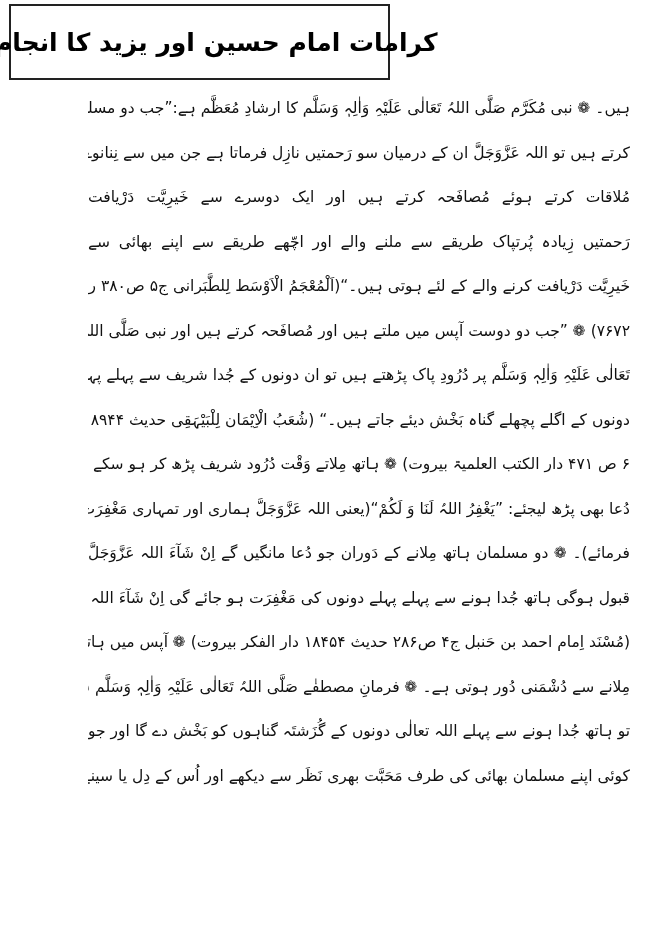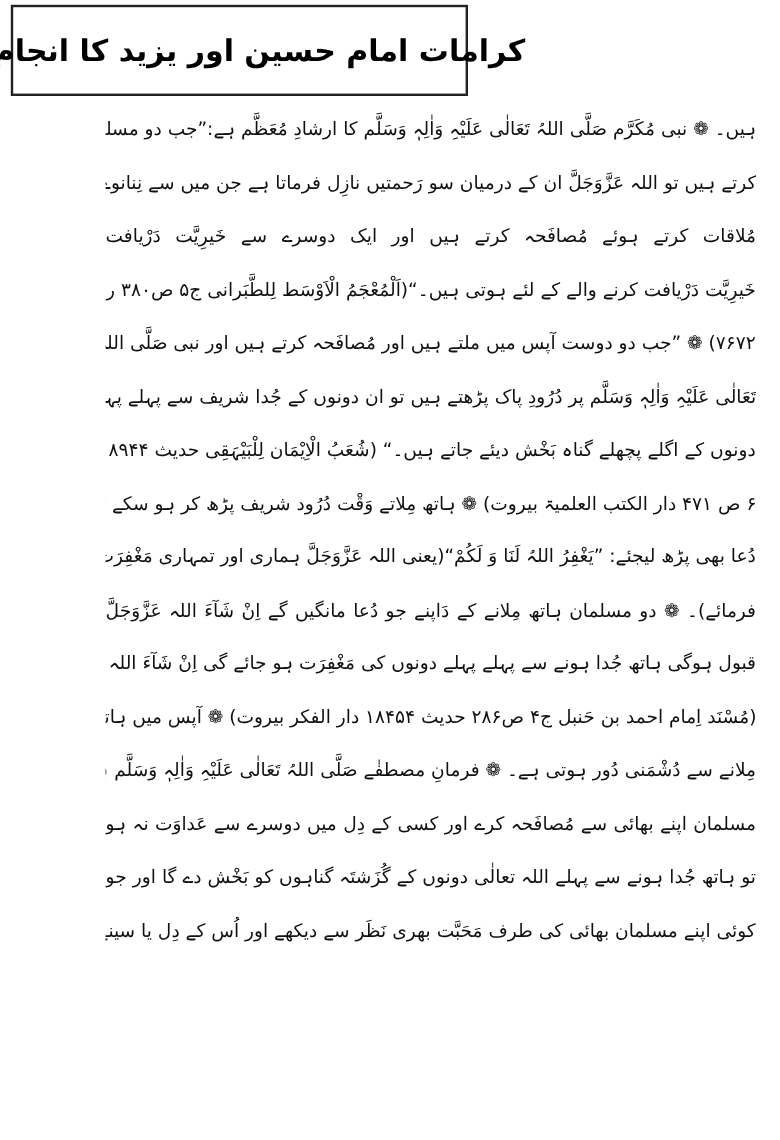--- a/index.html
+++ b/index.html
@@ -62,26 +62,26 @@
 <body>
 
 <div class="title-box">
   <div class="title-text">کرامات امام حسین اور یزید کا انجام بد</div>
 </div>
 
 <div class="page-body">
   <div class="line">ہیں۔ ❁ نبی مُکَرَّم صَلَّی اللہُ تَعَالٰی عَلَیْہِ وَاٰلِہٖ وَسَلَّم کا ارشادِ مُعَظَّم ہے:”جب دو مسلمان</div>
   <div class="line">کرتے ہیں تو اللہ عَزَّوَجَلَّ ان کے درمیان سو رَحمتیں نازِل فرماتا ہے جن میں سے نِنانوے</div>
   <div class="line">مُلاقات کرتے ہوئے مُصافَحہ کرتے ہیں اور ایک دوسرے سے خَیرِیَّت دَرْیافت</div>
+  <div class="line">رَحمتیں زِیادہ پُرتپاک طریقے سے ملنے والے اور اچّھے طریقے سے اپنے بھائی سے</div>
   <div class="line">خَیرِیَّت دَرْیافت کرنے والے کے لئے ہوتی ہیں۔“(اَلْمُعْجَمُ الْاَوْسَط لِلطَّبَرانی ج۵ ص۳۸۰ رقم</div>
   <div class="line">۷۶۷۲) ❁ ”جب دو دوست آپس میں ملتے ہیں اور مُصافَحہ کرتے ہیں اور نبی صَلَّی اللہُ</div>
   <div class="line">تَعَالٰی عَلَیْہِ وَاٰلِہٖ وَسَلَّم پر دُرُودِ پاک پڑھتے ہیں تو ان دونوں کے جُدا شریف سے پہلے پہلے</div>
   <div class="line">دونوں کے اگلے پچھلے گناہ بَخْش دیئے جاتے ہیں۔“ (شُعَبُ الْاِیْمَان لِلْبَیْہَقِی حدیث ۸۹۴۴ ج</div>
   <div class="line">۶ ص ۴۷۱ دار الکتب العلمیۃ بیروت) ❁ ہاتھ مِلاتے وَقْت دُرُود شریف پڑھ کر ہو سکے تو یہ</div>
   <div class="line">دُعا بھی پڑھ لیجئے: ”یَغْفِرُ اللہُ لَنَا وَ لَکُمْ“(یعنی اللہ عَزَّوَجَلَّ ہماری اور تمہاری مَغْفِرَت</div>
-  <div class="line">فرمائے)۔ ❁ دو مسلمان ہاتھ مِلانے کے دَاپنے جو دُعا مانگیں گے اِنْ شَآءَ اللہ عَزَّوَجَلَّ</div>
+  <div class="line">فرمائے)۔ ❁ دو مسلمان ہاتھ مِلانے کے دَوران جو دُعا مانگیں گے اِنْ شَآءَ اللہ عَزَّوَجَلَّ</div>
   <div class="line">قبول ہوگی ہاتھ جُدا ہونے سے پہلے پہلے دونوں کی مَغْفِرَت ہو جائے گی اِنْ شَآءَ اللہ عَزَّوَجَلَّ۔</div>
   <div class="line">(مُسْنَد اِمام احمد بن حَنبل ج۴ ص۲۸۶ حدیث ۱۸۴۵۴ دار الفکر بیروت) ❁ آپس میں ہاتھ</div>
   <div class="line">مِلانے سے دُشْمَنی دُور ہوتی ہے۔ ❁ فرمانِ مصطفٰے صَلَّی اللہُ تَعَالٰی عَلَیْہِ وَاٰلِہٖ وَسَلَّم ہے:جو</div>
-  <div class="line">مسلمان اپنے بھائی سے مُصافَحہ کرے اور کسی کے دِل میں دوسرے سے عَداوَت نہ ہو</div>
   <div class="line">تو ہاتھ جُدا ہونے سے پہلے اللہ تعالٰی دونوں کے گُزَشتَہ گناہوں کو بَخْش دے گا اور جو</div>
   <div class="line last">کوئی اپنے مسلمان بھائی کی طرف مَحَبَّت بھری نَظَر سے دیکھے اور اُس کے دِل یا سینے میں</div>
 </div>
 
 </body></html>

